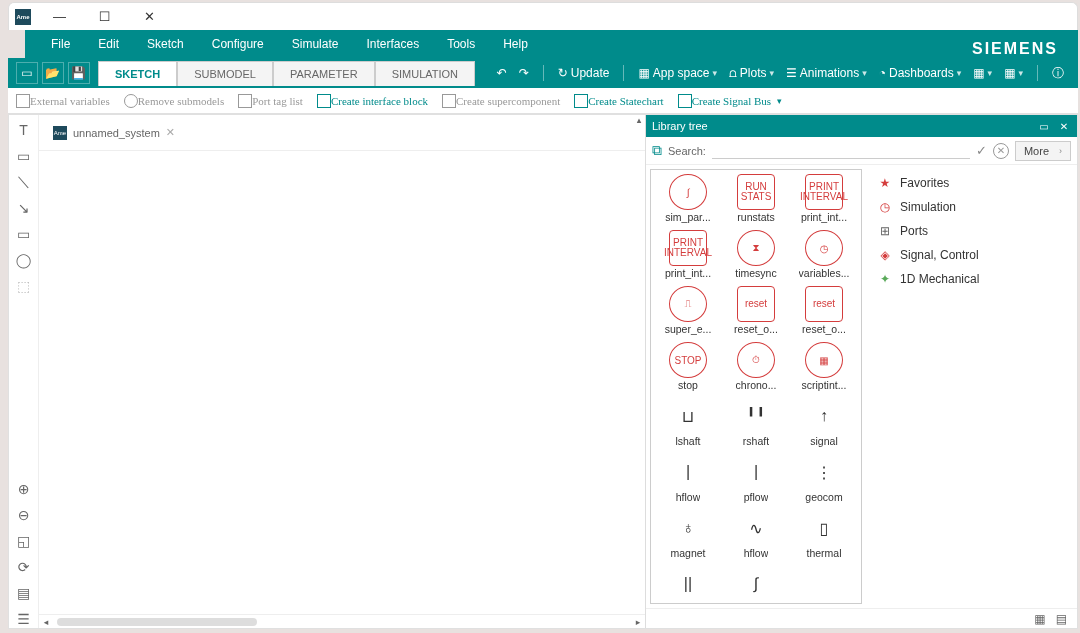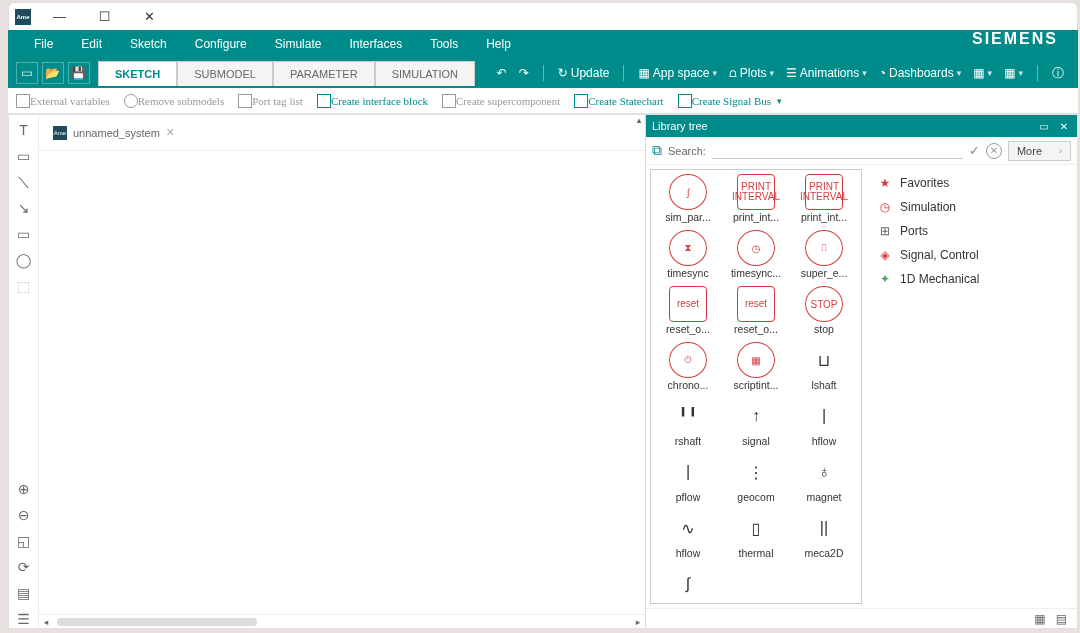--- a/index.html
+++ b/index.html
@@ -42,23 +42,23 @@
   }
   .titlebar .title { flex:1; font-size:12px; }
   .titlebar .win-btn { width: 45px; height: 28px; display:inline-flex; align-items:center; justify-content:center; font-size:13px; color:#333; cursor:default;}
 
   
   .menubar {
     height: 28px;
     background: var(--teal);
     color: #fff;
     display:flex;
-    align-items:flex-start;
+    align-items:flex-end;
     padding-left: 12px;
-    margin: 0 2px 0 8px;
+    margin: 0 2px 0 25px;
   }
   .menubar .menu-item { padding: 0 14px; height:100%; display:inline-flex; align-items:center; font-size:12px; }
   .menubar .brand { margin-left:auto; padding-right:20px; font-weight:bold; letter-spacing:2px; font-size:16px;}
 
   
   .modebar {
     height: 30px;
     background: var(--teal);
     color:#fff;
     display:flex;
@@ -165,21 +165,21 @@
     align-items:center;
     padding: 0 6px;
     gap:6px;
     border-bottom:1px solid #eee;
   }
   .libsearch .ls-ico { color: var(--teal); font-size:14px;}
   .libsearch .ls-label { color:#666; font-size:11px;}
   .libsearch input { flex:1; border:none; border-bottom:1px solid #ccc; outline:none; font-size:11px; padding:2px 0;}
   .libsearch .check { color:#888; font-size:13px;}
   .libsearch .cancel { width:16px;height:16px;border:1px solid #999;border-radius:50%;display:inline-flex;align-items:center;justify-content:center;color:#999;font-size:10px;}
-  .libsearch .more { background:#f4f4f4;border:1px solid #ccc;padding:3px 8px;font-size:11px;color:#444;display:inline-flex;align-items:center;gap:17px;}
+  .libsearch .more { background:#f4f4f4;border:1px solid #ccc;padding:3px 8px;font-size:11px;color:#444;display:inline-flex;align-items:center;gap:10px;}
 
   .libbody {
     flex:1;
     display:flex;
     overflow:hidden;
   }
   .comp-panel {
     width: 212px;
     border:1px solid #ccc;
     margin:4px;
@@ -379,34 +379,38 @@
         </span>
     </div>
     <div class="libbody">
       <div class="comp-panel">
         <div class="comp-grid" id="comp-grid">
             <div class="comp">
               <div class="ci circ">∫</div>
               <div class="cl">sim_par...</div>
             </div>
             <div class="comp">
+              <div class="ci box">RUN STATS</div>
+              <div class="cl">runstats</div>
+            </div>
+            <div class="comp">
               <div class="ci box">PRINT INTERVAL</div>
               <div class="cl">print_int...</div>
             </div>
             <div class="comp">
               <div class="ci box">PRINT INTERVAL</div>
               <div class="cl">print_int...</div>
             </div>
             <div class="comp">
               <div class="ci circ">⧗</div>
               <div class="cl">timesync</div>
             </div>
             <div class="comp">
               <div class="ci circ">◷</div>
-              <div class="cl">timesync...</div>
+              <div class="cl">variables...</div>
             </div>
             <div class="comp">
               <div class="ci circ">⎍</div>
               <div class="cl">super_e...</div>
             </div>
             <div class="comp">
               <div class="ci box">reset</div>
               <div class="cl">reset_o...</div>
             </div>
             <div class="comp">

